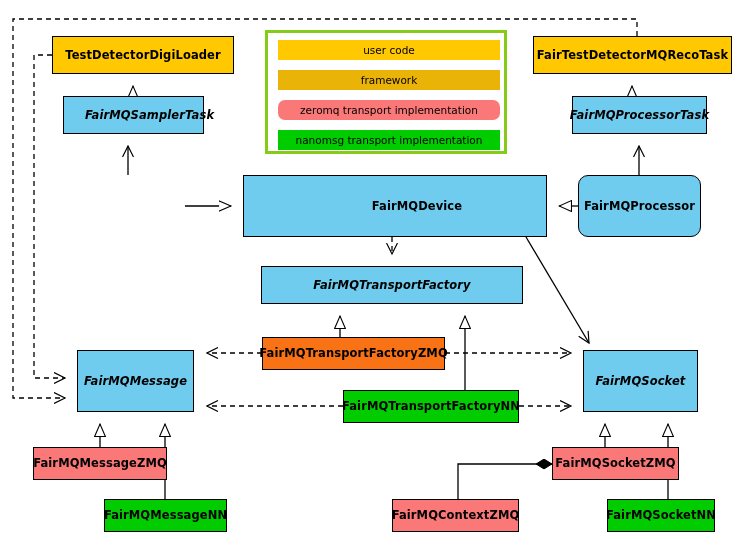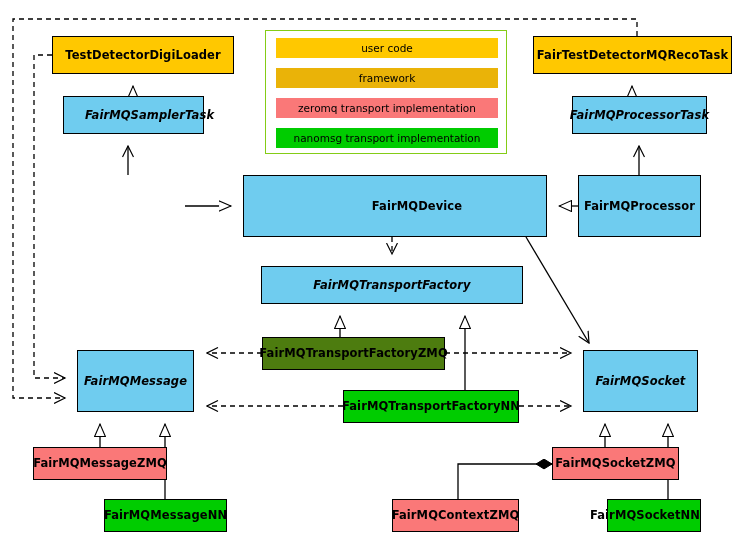--- a/index.html
+++ b/index.html
@@ -40,21 +40,21 @@
     letter-spacing: 0.1px;
     z-index: 3;
   }
   .node.abstract {
     font-style: italic;
   }
   .legend-box {
     position: absolute;
     box-sizing: border-box;
     background: #ffffff;
-    border: 1px solid #84cc16;
+    border: 3px solid #84cc16;
     z-index: 4;
   }
   .legend-row {
     position: absolute;
     left: 10px;
     width: 222px;
     height: 20px;
     box-sizing: border-box;
     display: flex;
     align-items: center;
@@ -134,37 +134,37 @@
 
   <div class="node abstract" style="left:63px; top:96px; width:141px; height:38px; background:#6FCCEF;padding-left:32px;">
     <span>FairMQSamplerTask</span>
   </div>
 
 
   <div class="node" style="left:243px; top:175px; width:304px; height:62px; background:#6FCCEF;padding-left:44px;">
     <span>FairMQDevice</span>
   </div>
 
-  <div class="node" style="left:578px; top:175px; width:123px; height:62px; background:#6FCCEF;">
+  <div class="node" style="left:578px; top:175px; width:123px; height:62px; background:#6FCCEF;border-radius:10px;">
     <span>FairMQProcessor</span>
   </div>
 
   <div class="node" style="left:533px; top:36px; width:199px; height:38px; background:#FFC800;">
     <span>FairTestDetectorMQRecoTask</span>
   </div>
 
   <div class="node abstract" style="left:572px; top:96px; width:135px; height:38px; background:#6FCCEF;">
     <span>FairMQProcessorTask</span>
   </div>
 
   <div class="node abstract" style="left:261px; top:266px; width:262px; height:38px; background:#6FCCEF;">
     <span>FairMQTransportFactory</span>
   </div>
 
-  <div class="node" style="left:262px; top:337px; width:183px; height:33px; background:#4d7c0f;">
+  <div class="node" style="left:262px; top:337px; width:183px; height:33px; background:#f97316;">
     <span>FairMQTransportFactoryZMQ</span>
   </div>
 
   <div class="node" style="left:343px; top:390px; width:176px; height:33px; background:#00CC00;">
     <span>FairMQTransportFactoryNN</span>
   </div>
 
   <div class="node abstract" style="left:77px; top:350px; width:117px; height:62px; background:#6FCCEF;">
     <span>FairMQMessage</span>
   </div>
@@ -182,32 +182,32 @@
   </div>
 
   <div class="node" style="left:552px; top:447px; width:127px; height:33px; background:#FA7878;">
     <span>FairMQSocketZMQ</span>
   </div>
 
   <div class="node" style="left:392px; top:499px; width:127px; height:33px; background:#FA7878;">
     <span>FairMQContextZMQ</span>
   </div>
 
-  <div class="node" style="left:607px; top:499px; width:94px; height:33px; background:#00CC00;justify-content:flex-end;">
+  <div class="node" style="left:607px; top:499px; width:108px; height:33px; background:#00CC00;">
     <span>FairMQSocketNN</span>
   </div>
 
   <div class="legend-box" style="left:265px; top:30px; width:242px; height:124px;">
     <div class="legend-row" style="top:7px; background:#FFC800;">
       <span>user code</span>
     </div>
     <div class="legend-row" style="top:37px; background:#eab308;">
       <span>framework</span>
     </div>
-    <div class="legend-row" style="top:67px; background:#FA7878;">
+    <div class="legend-row" style="top:67px; background:#FA7878;border-radius:7px;">
       <span>zeromq transport implementation</span>
     </div>
     <div class="legend-row" style="top:97px; background:#00CC00;">
       <span>nanomsg transport implementation</span>
     </div>
   </div>
 
 </div>
 
 </body></html>

